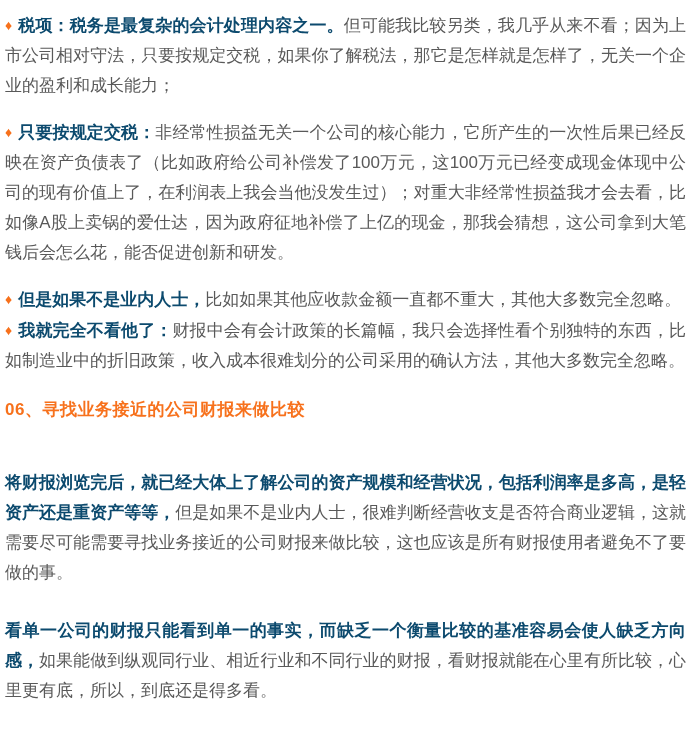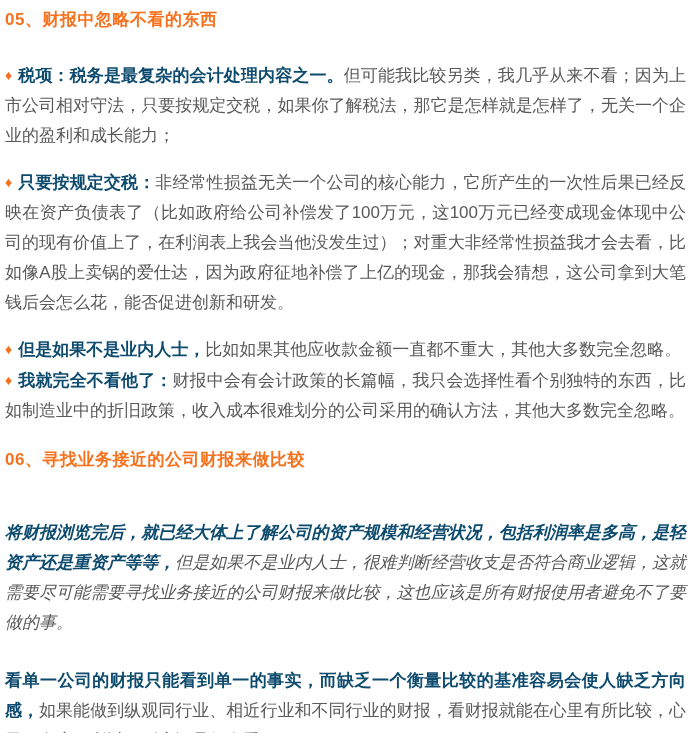--- a/index.html
+++ b/index.html
@@ -33,21 +33,20 @@
     color: #595959;
     margin: 0 0 16px 0;
     text-align: justify;
     text-justify: inter-ideograph;
   }
   .para.tight {
     margin-bottom: 0;
   }
   .para.gap-after {
     margin-bottom: 28px;
-    font-style: italic;
   }
   .marker {
     color: #f7711c;
     font-weight: bold;
     font-size: 14px;
     margin-right: 6px;
     vertical-align: 1px;
   }
   .lead {
     color: #0c4a6e;
@@ -56,21 +55,20 @@
   .body-text {
     color: #595959;
     font-weight: normal;
   }
 </style>
 </head>
 <body>
 
 <div class="page">
 
-  <h2 class="heading">05、财报中忽略不看的东西</h2>
 
   <p class="para"><span class="marker">♦</span><span class="lead">税项：税务是最复杂的会计处理内容之一。</span><span class="body-text">但可能我比较另类，我几乎从来不看；因为上市公司相对守法，只要按规定交税，如果你了解税法，那它是怎样就是怎样了，无关一个企业的盈利和成长能力；</span></p>
 
   <p class="para"><span class="marker">♦</span><span class="lead">只要按规定交税：</span><span class="body-text">非经常性损益无关一个公司的核心能力，它所产生的一次性后果已经反映在资产负债表了（比如政府给公司补偿发了100万元，这100万元已经变成现金体现中公司的现有价值上了，在利润表上我会当他没发生过）；对重大非经常性损益我才会去看，比如像A股上卖锅的爱仕达，因为政府征地补偿了上亿的现金，那我会猜想，这公司拿到大笔钱后会怎么花，能否促进创新和研发。</span></p>
 
   <p class="para tight"><span class="marker">♦</span><span class="lead">但是如果不是业内人士，</span><span class="body-text">比如如果其他应收款金额一直都不重大，其他大多数完全忽略。</span></p>
 
   <p class="para tight"><span class="marker">♦</span><span class="lead">我就完全不看他了：</span><span class="body-text">财报中会有会计政策的长篇幅，我只会选择性看个别独特的东西，比如制造业中的折旧政策，收入成本很难划分的公司采用的确认方法，其他大多数完全忽略。</span></p>
 
   <h2 class="heading second">06、寻找业务接近的公司财报来做比较</h2>

